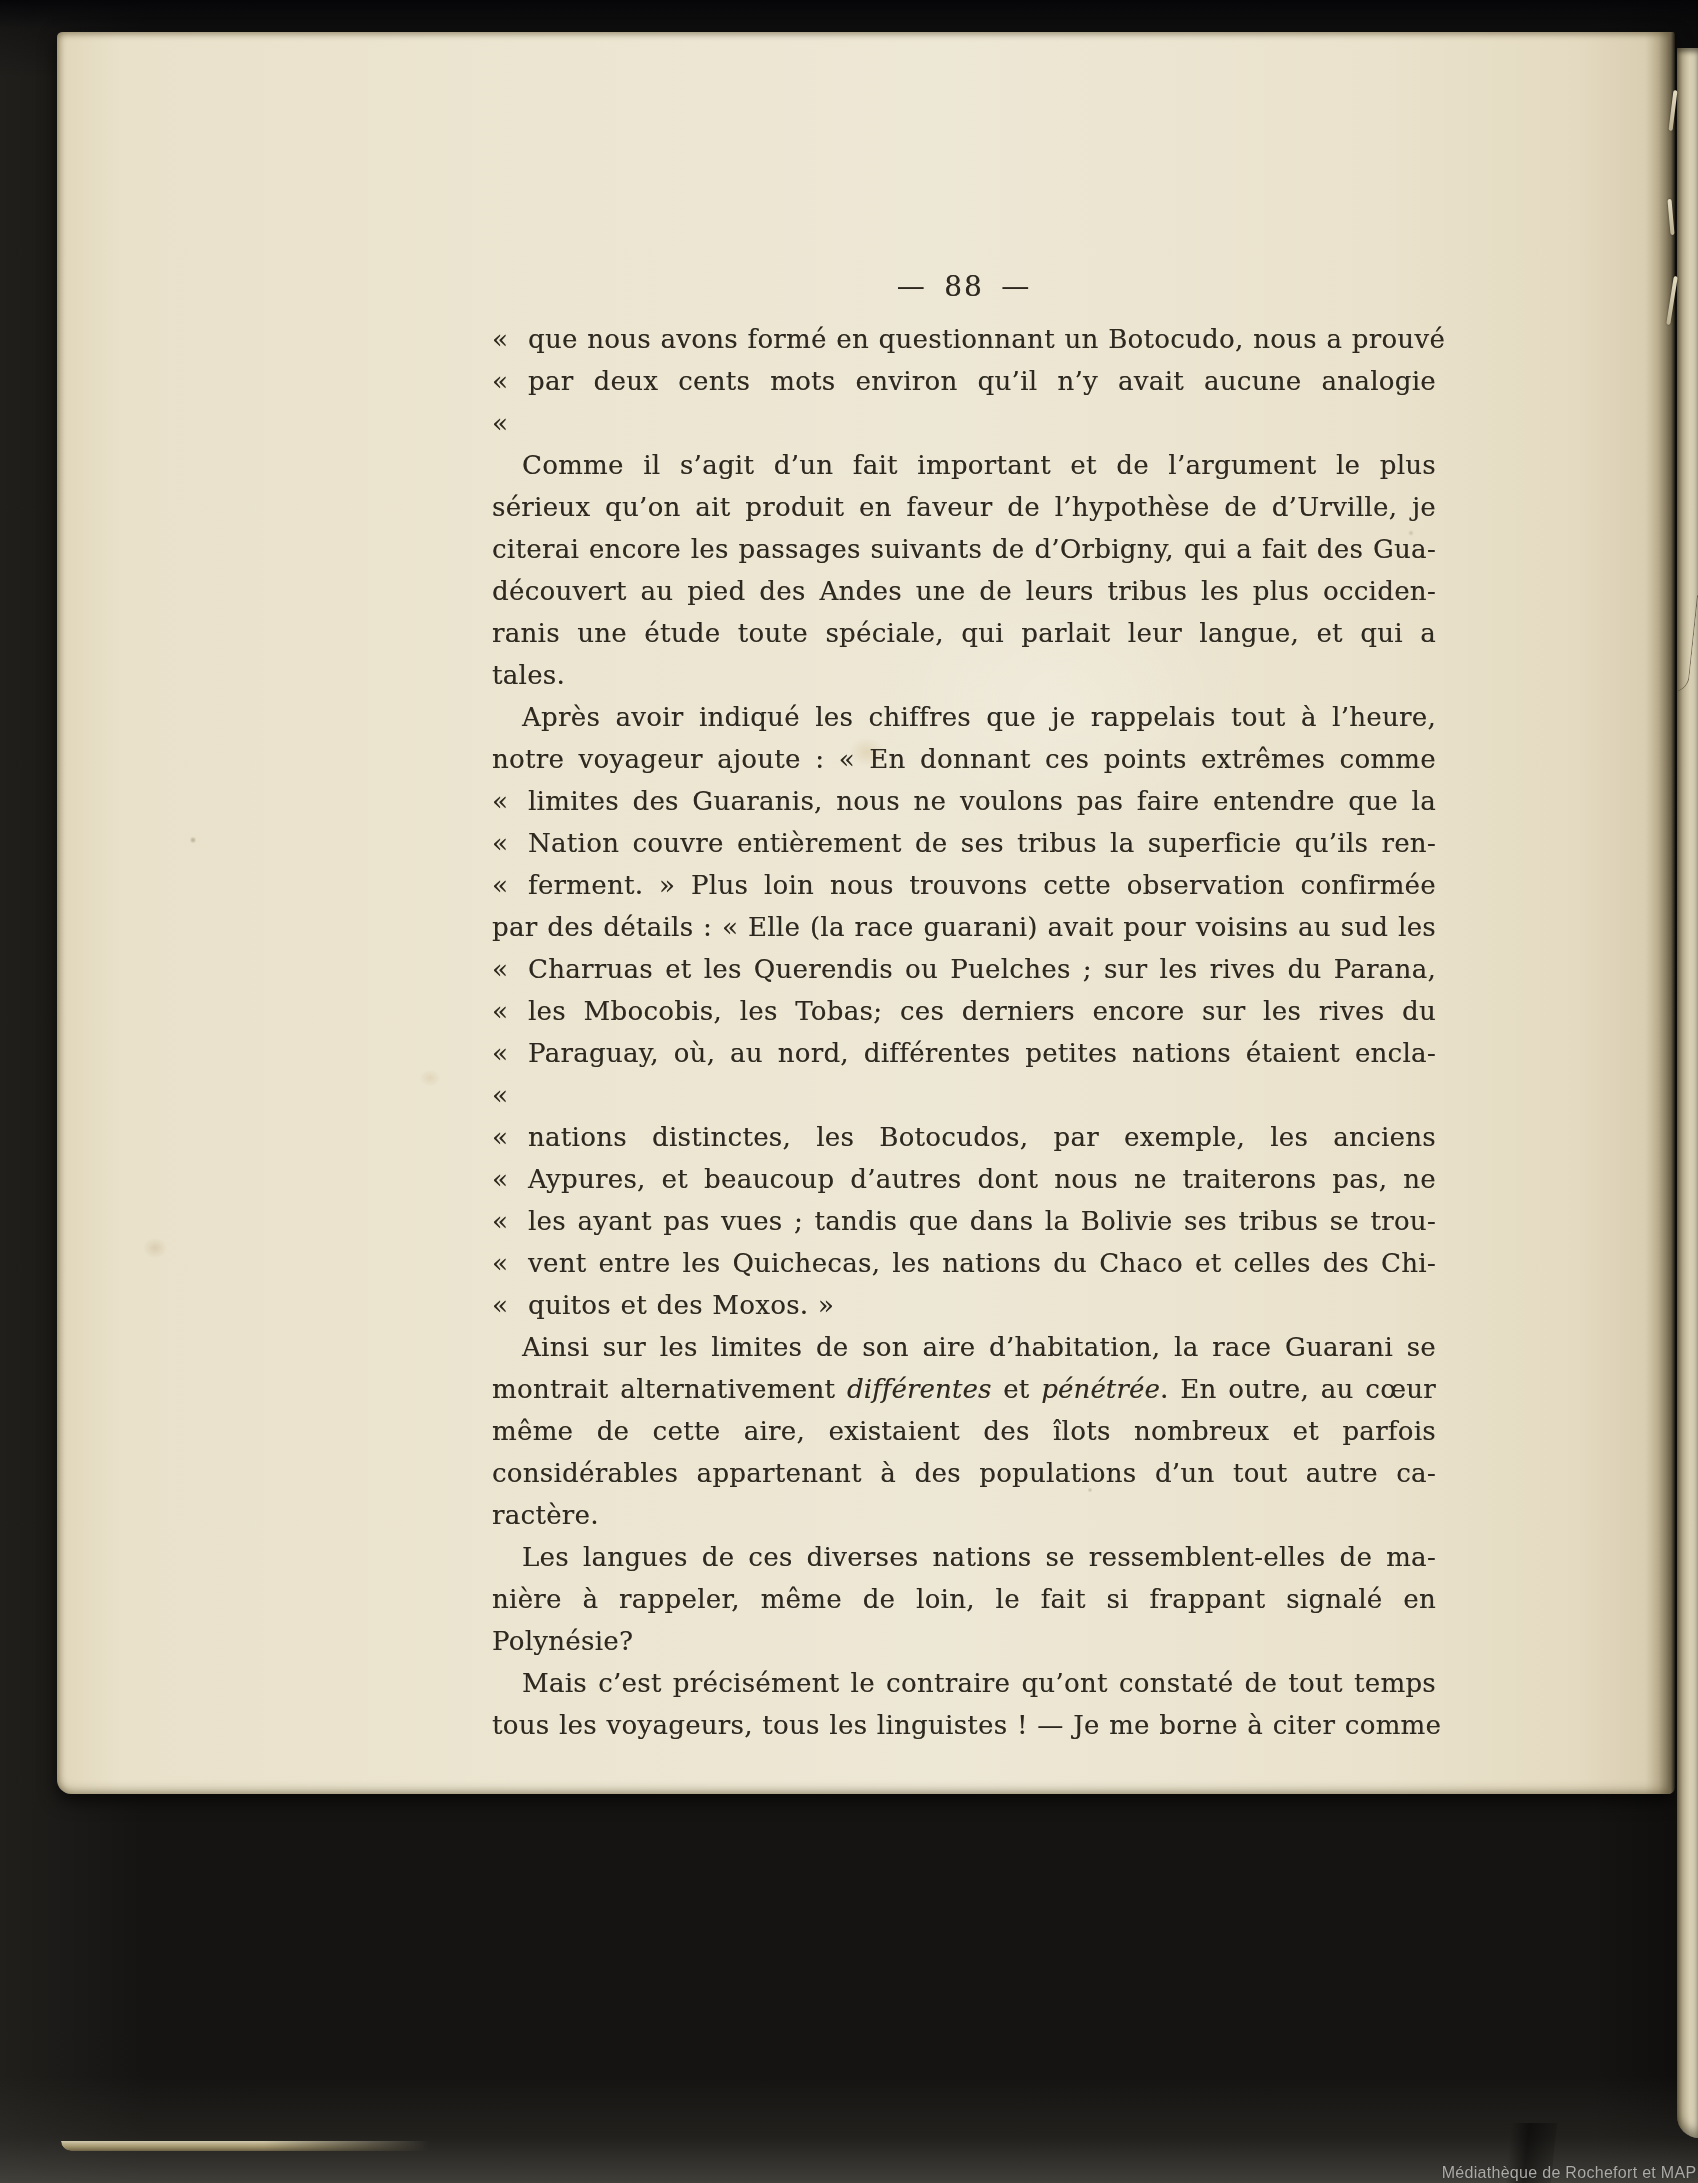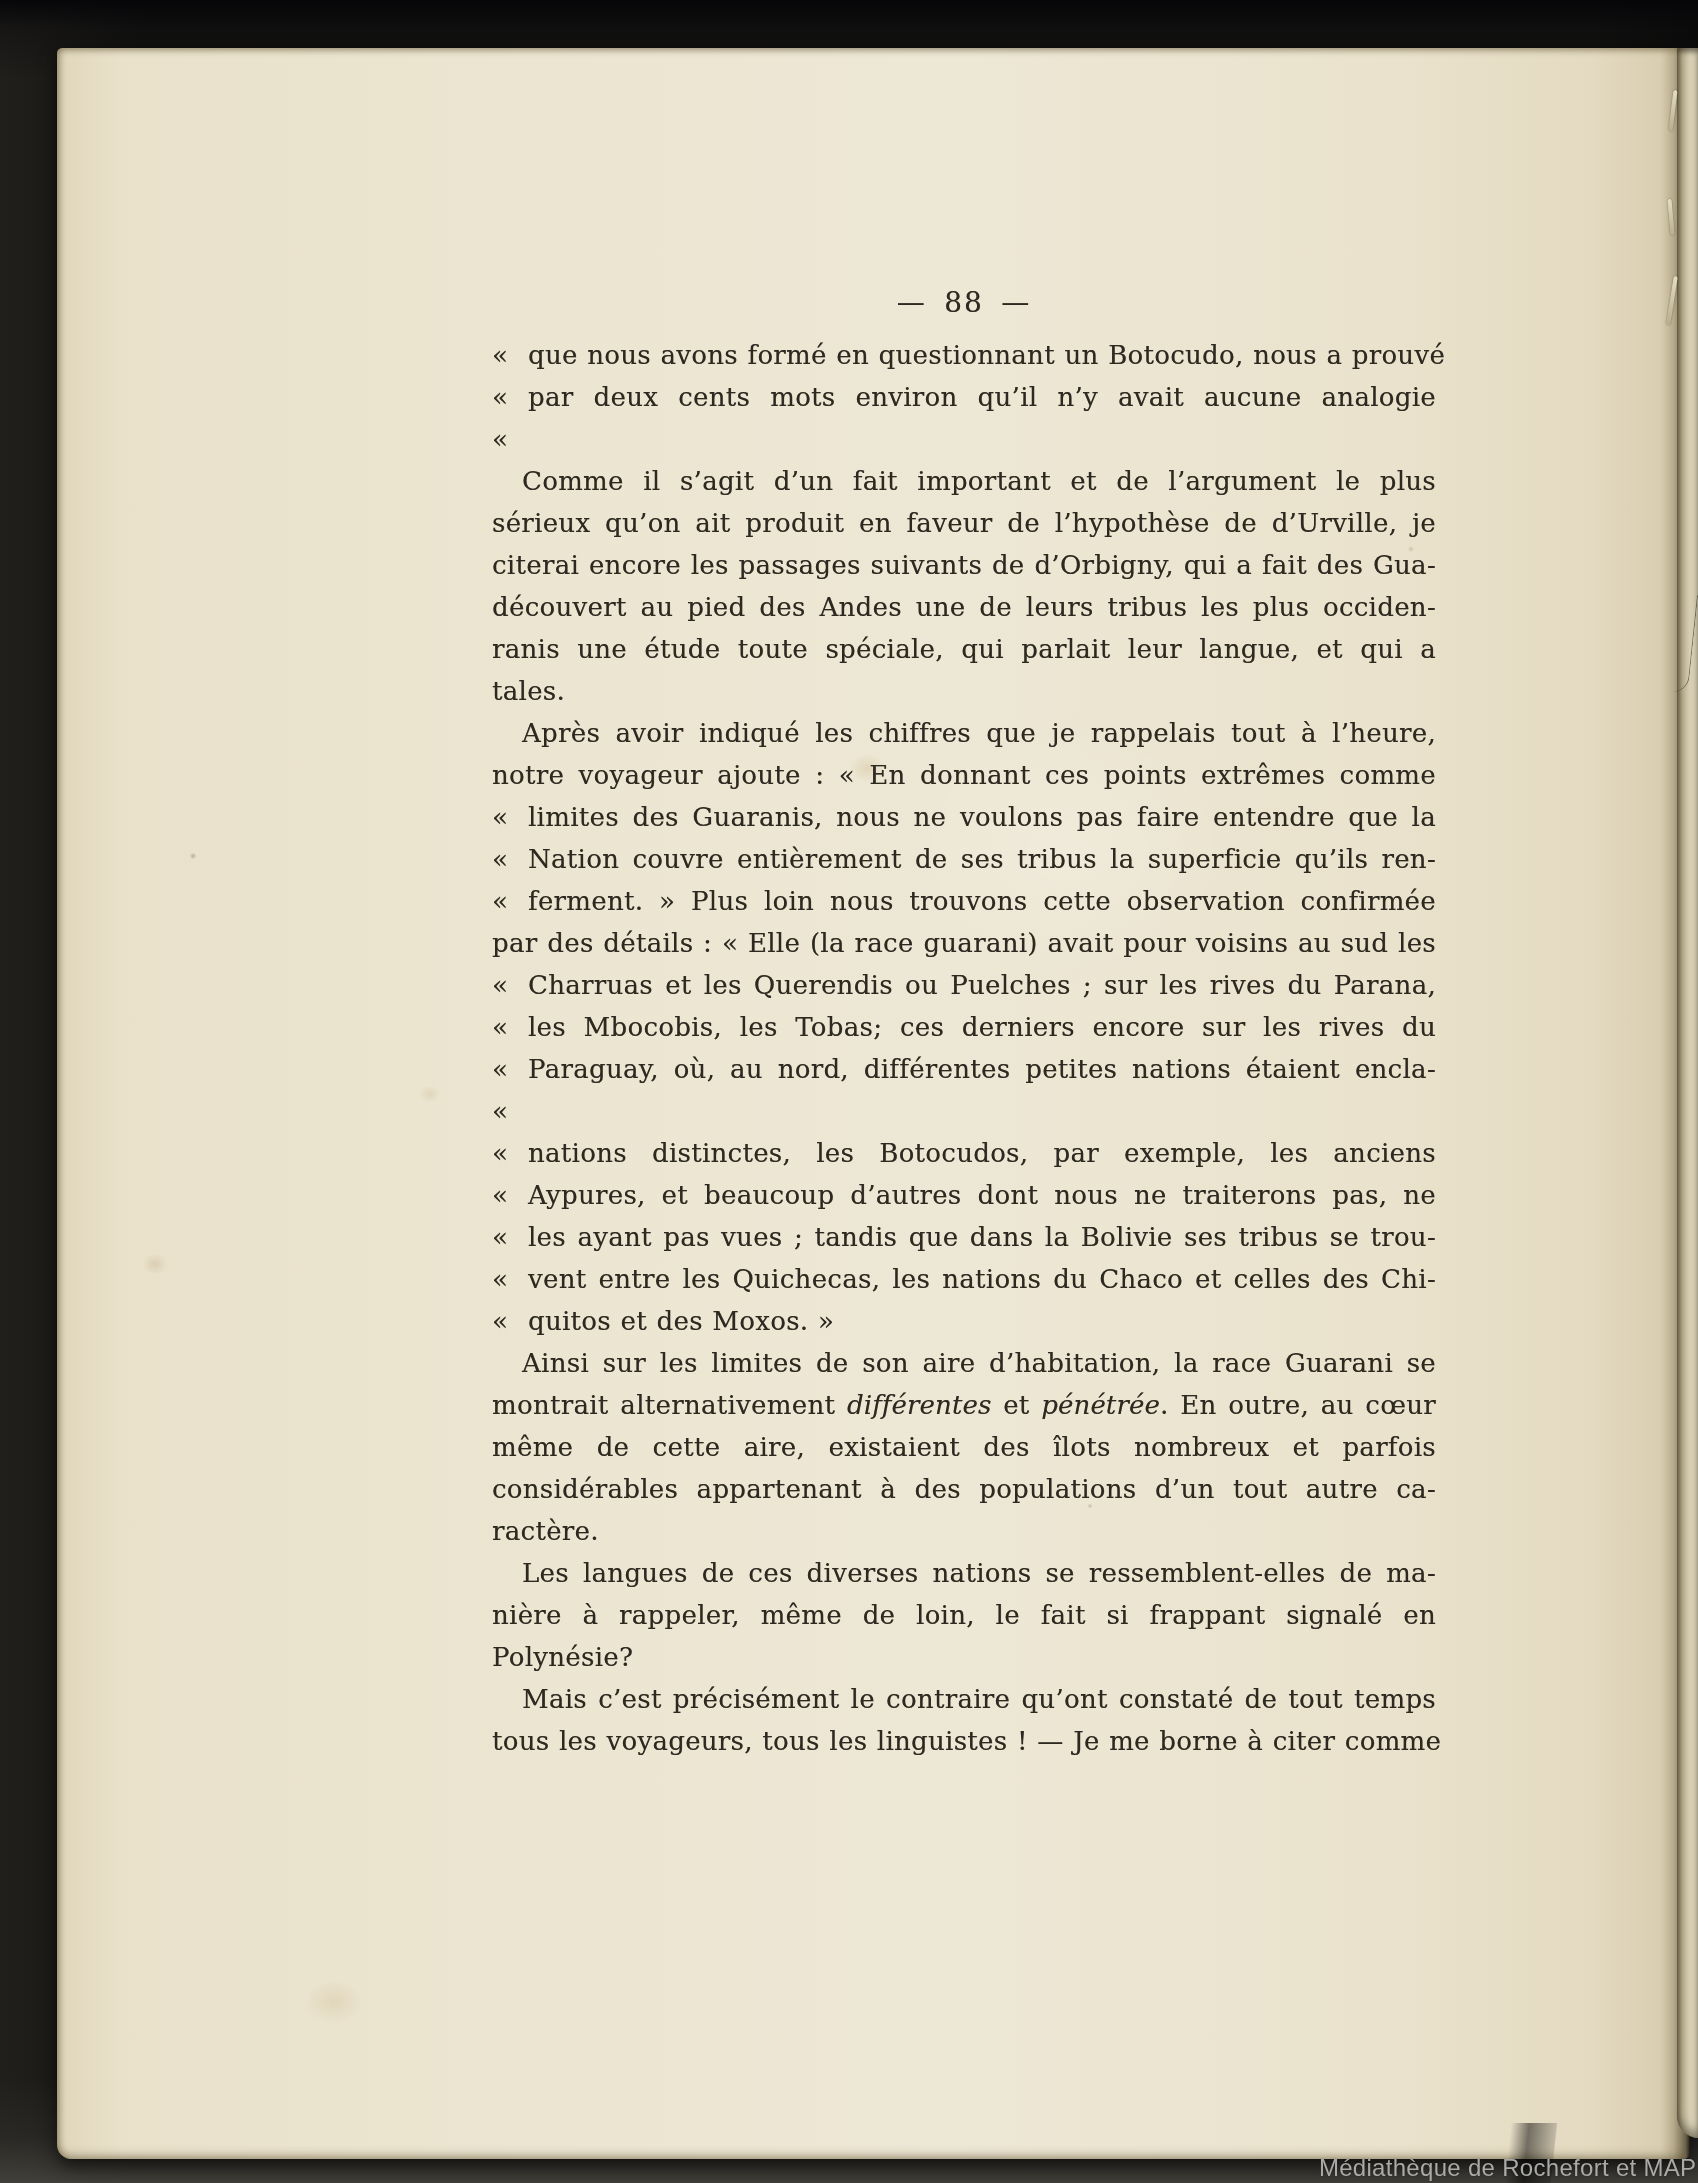--- a/index.html
+++ b/index.html
@@ -26,31 +26,30 @@
   }
   
   .stack-bottom{
     position:absolute;left:61px;top:2141px;width:369px;height:10px;
     background:linear-gradient(180deg,#d3c9ac 0%,#a4976f 55%,#6d6248 100%);
     -webkit-mask-image:linear-gradient(90deg,#000 0%,#000 55%,transparent 100%);
     mask-image:linear-gradient(90deg,#000 0%,#000 55%,transparent 100%);
     border-bottom-left-radius:14.5px;
   }
   .page{
-    position:absolute;left:57px;top:48px;width:1617px;height:2111px;
+    position:absolute;left:57px;top:32px;width:1617px;height:1762px;
     background:
       linear-gradient(90deg, #e0d6bb 0%, #e9e1ca 4%, #ece5d1 30%, #ede7d5 55%, #eae2cc 82%, #e4dac1 94%, #d8cdb0 98.6%, #bdb194 100%),
       #ebe4cf;
     border-radius:5.3px 2.6px 6.6px 14.5px;
     box-shadow:
       inset 0 2.6px 6px rgba(95,82,52,.45),
       inset 0 -4.6px 8px rgba(95,82,52,.35),
       inset 3.3px 0 6.6px rgba(110,95,60,.25),
       0 6.6px 17px rgba(0,0,0,.65);
-    padding-left: 15px;
   }
   
   .stains{
     position:absolute;inset:0;border-radius:inherit;pointer-events:none;
     background-image:
       radial-gradient(25px 20px at 810px 720px, rgba(186,152,84,.20), rgba(186,152,84,0) 70%),
       radial-gradient(14.5px 12px at 373px 1046px, rgba(176,144,80,.16), rgba(176,144,80,0) 70%),
       radial-gradient(40px 30px at 277px 1954px, rgba(170,140,80,.14), rgba(170,140,80,0) 70%),
       radial-gradient(17px 14.5px at 98px 1216px, rgba(150,120,70,.18), rgba(150,120,70,0) 70%),
       radial-gradient(4.6px 4.6px at 136px 808px, rgba(90,75,45,.35), rgba(90,75,45,0) 75%),
@@ -106,21 +105,21 @@
     text-shadow:0.2px 0.3px 0.5px rgba(46,41,32,.5);
   }
   .line.quote{padding-left:36px;}
   .line.quote .q{position:absolute;left:0;top:0;}
   .line.indent{text-indent:30px;}
   .line.nojust{text-align:left;text-align-last:auto;}
   .it{font-style:italic;letter-spacing:0.1px;}
   
   .watermark{
     position:absolute;right:2.6px;bottom:1.3px;
-    font-family:"Liberation Sans", sans-serif;font-size:24px;
+    font-family:"Liberation Sans", sans-serif;font-size:16px;
     color:rgba(182,182,180,.92);letter-spacing:0.3px;
     text-shadow:0 0 1.3px rgba(0,0,0,.4);
   }
 </style>
 </head>
 <body>
 
 <div class="stage">
 
   <div class="stack"></div>

